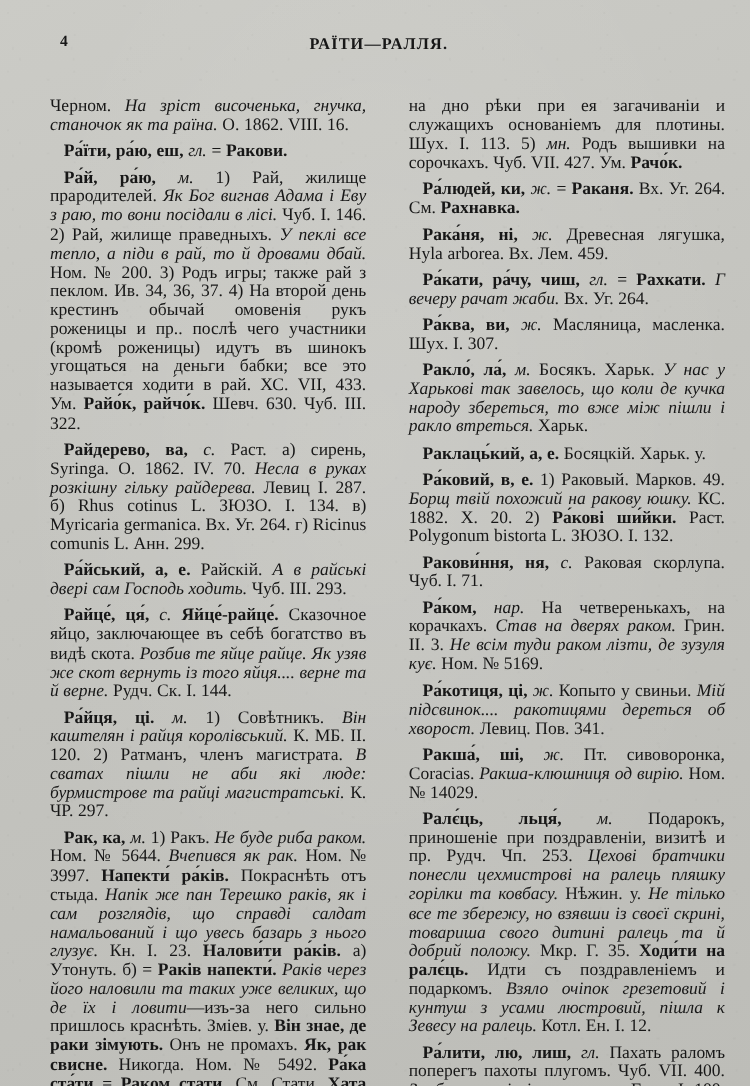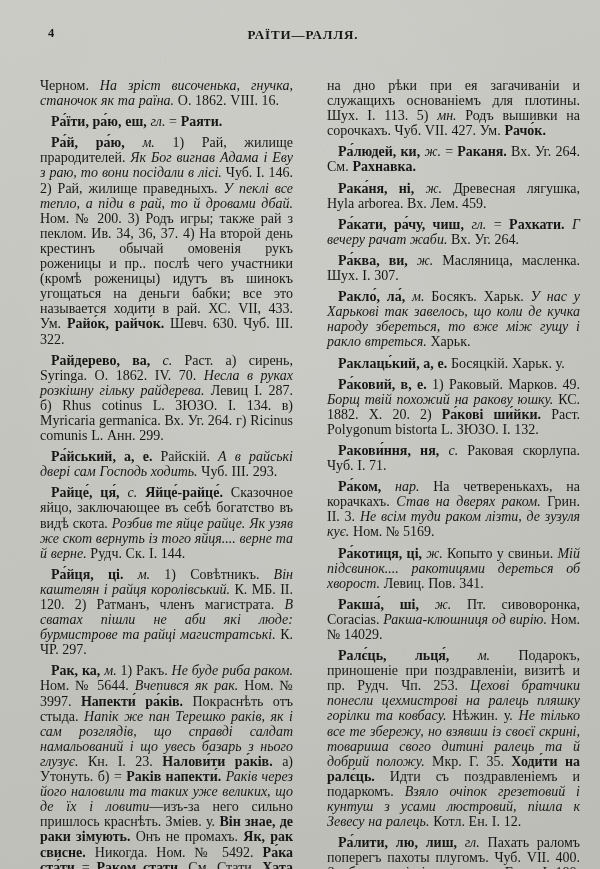--- a/index.html
+++ b/index.html
@@ -96,35 +96,35 @@
 <div class="page">
 
   <div class="runhead">
     <div class="folio">4</div>
     <div class="runtitle">РАЇТИ—РАЛЛЯ.</div>
   </div>
 
   <div class="columns">
     <div class="col" id="col-left">
         <p class="para cont">Черном. <i>На зріст височенька, гнучка, станочок як та раїна.</i> О. 1862. VIII. 16.</p>
-        <p class="para indent"><b>Ра́їти, ра́ю, еш,</b> <i>гл.</i> = <b>Раяти.</b></p>
+        <p class="para indent"><b>Ра́їти, ра́ю, еш,</b> <i>гл.</i> = <b>Ракови.</b></p>
         <p class="para indent"><b>Ра́й, ра́ю,</b> <i>м.</i> 1) Рай, жилище прародителей. <i>Як Бог вигнав Адама і Еву з раю, то вони посідали в лісі.</i> Чуб. I. 146. 2) Рай, жилище праведныхъ. <i>У пеклі все тепло, а піди в рай, то й дровами дбай.</i> Ном. № 200. 3) Родъ игры; также рай з пеклом. Ив. 34, 36, 37. 4) На второй день крестинъ обычай омовенія рукъ роженицы и пр.. послѣ чего участники (кромѣ роженицы) идутъ въ шинокъ угощаться на деньги бабки; все это называется ходи́ти в рай. ХС. VII, 433. Ум. <b>Райо́к, райчо́к.</b> Шевч. 630. Чуб. III. 322.</p>
         <p class="para indent"><b>Райдерево, ва,</b> <i>с.</i> Раст. а) сирень, Syringa. О. 1862. IV. 70. <i>Несла в руках розкішну гільку райдерева.</i> Левиц I. 287. б) Rhus cotinus L. ЗЮЗО. I. 134. в) Myricaria germanica. Вх. Уг. 264. г) Ricinus comunis L. Анн. 299.</p>
         <p class="para indent"><b>Ра́йський, а, е.</b> Райскій. <i>А в райські двері сам Господь ходить.</i> Чуб. III. 293.</p>
         <p class="para indent"><b>Райце́, ця́,</b> <i>с.</i> <b>Яйце́-райце́.</b> Сказочное яйцо, заключающее въ себѣ богатство въ видѣ скота. <i>Розбив те яйце райце. Як узяв же скот вернуть із того яйця.... верне та й верне.</i> Рудч. Ск. I. 144.</p>
         <p class="para indent"><b>Ра́йця, ці.</b> <i>м.</i> 1) Совѣтникъ. <i>Він каштелян і райця королівський.</i> К. МБ. II. 120. 2) Ратманъ, членъ магистрата. <i>В сватах пішли не аби які люде: бурмистрове та райці магистратські.</i> К. ЧР. 297.</p>
         <p class="para indent"><b>Рак, ка,</b> <i>м.</i> 1) Ракъ. <i>Не буде риба раком.</i> Ном. № 5644. <i>Вчепився як рак.</i> Ном. № 3997. <b>Напекти́ ра́ків.</b> Покраснѣть отъ стыда. <i>Напік же пан Терешко раків, як і сам розглядів, що справді салдат намальований і що увесь базарь з нього глузує.</i> Кн. I. 23. <b>Налови́ти ра́ків.</b> а) Утонуть. б) = <b>Раків напекти́.</b> <i>Раків через його наловили та таких уже великих, що де їх і ловити</i>—изъ-за него сильно пришлось краснѣть. Зміев. у. <b>Він знае, де раки зімують.</b> Онъ не промахъ. <b>Як, рак свисне.</b> Никогда. Ном. № 5492. <b>Ра́ка ста́ти</b> = <b>Раком стати.</b> См. Стати. <b>Хата рака стала</b>—развалилась, раскарячилась. Г. Барв. 371. 2) Насѣк. = <b>Раглик.</b> Вх. Пч. I. 6. 3) Родъ желѣзной подковы съ 4-мя зубцами, подвязываемой подъ подошву, что бы не скользить по льду и пр. Шух. I. 176. 4) Бревно съ ножками, родъ козелъ, ставящихся</p>
       </div>
     <div class="col" id="col-right">
         <p class="para cont">на дно рѣки при ея загачиваніи и служащихъ основаніемъ для плотины. Шух. I. 113. 5) <i>мн.</i> Родъ вышивки на сорочкахъ. Чуб. VII. 427. Ум. <b>Рачо́к.</b></p>
         <p class="para indent"><b>Ра́людей, ки,</b> <i>ж.</i> = <b>Раканя.</b> Вх. Уг. 264. См. <b>Рахнавка.</b></p>
         <p class="para indent"><b>Рака́ня, ні,</b> <i>ж.</i> Древесная лягушка, Hyla arborea. Вх. Лем. 459.</p>
         <p class="para indent"><b>Ра́кати, ра́чу, чиш,</b> <i>гл.</i> = <b>Рахкати.</b> <i>Г вечеру рачат жаби.</i> Вх. Уг. 264.</p>
         <p class="para indent"><b>Ра́ква, ви,</b> <i>ж.</i> Масляница, масленка. Шух. I. 307.</p>
-        <p class="para indent"><b>Ракло́, ла́,</b> <i>м.</i> Босякъ. Харьк. <i>У нас у Харькові так завелось, що коли де кучка народу збереться, то вже між гущу і ракло втреться.</i> Харьк.</p>
+        <p class="para indent"><b>Ракло́, ла́,</b> <i>м.</i> Босякъ. Харьк. <i>У нас у Харькові так завелось, що коли де кучка народу збереться, то вже між пішли і ракло втреться.</i> Харьк.</p>
         <p class="para indent"><b>Раклаць́кий, а, е.</b> Босяцкій. Харьк. у.</p>
         <p class="para indent"><b>Ра́ковий, в, е.</b> 1) Раковый. Марков. 49. <i>Борщ твій похожий на ракову юшку.</i> КС. 1882. X. 20. 2) <b>Ра́кові ши́йки.</b> Раст. Polygonum bistorta L. ЗЮЗО. I. 132.</p>
         <p class="para indent"><b>Ракови́ння, ня,</b> <i>с.</i> Раковая скорлупа. Чуб. I. 71.</p>
         <p class="para indent"><b>Ра́ком,</b> <i>нар.</i> На четверенькахъ, на корачкахъ. <i>Став на дверях раком.</i> Грин. II. 3. <i>Не всім туди раком лізти, де зузуля кує.</i> Ном. № 5169.</p>
         <p class="para indent"><b>Ра́котиця, ці,</b> <i>ж.</i> Копыто у свиньи. <i>Мій підсвинок.... ракотицями дереться об хворост.</i> Левиц. Пов. 341.</p>
         <p class="para indent"><b>Ракша́, ші,</b> <i>ж.</i> Пт. сивоворонка, Coracias. <i>Ракша-клюшниця од вирію.</i> Ном. № 14029.</p>
         <p class="para indent"><b>Ралє́ць, льця́,</b> <i>м.</i> Подарокъ, приношеніе при поздравленіи, визитѣ и пр. Рудч. Чп. 253. <i>Цехові братчики понесли цехмистрові на ралець пляшку горілки та ковбасу.</i> Нѣжин. у. <i>Не тілько все те збережу, но взявши із своєї скрині, товариша свого дитині ралець та й добрий положу.</i> Мкр. Г. 35. <b>Ходи́ти на ралє́ць.</b> Идти съ поздравленіемъ и подаркомъ. <i>Взяло очіпок грезетовий і кунтуш з усами люстровий, пішла к Зевесу на ралець.</i> Котл. Ен. I. 12.</p>
         <p class="para indent"><b>Ра́лити, лю, лиш,</b> <i>гл.</i> Пахать раломъ поперегъ пахоты плугомъ. Чуб. VII. 400. <i>Зробив рало і нітов ралить.</i> Грин. I. 188. <i>Василь спає в людей багачів орати, ралити, сіяти.</i> Левиц. I. 24.</p>
         <p class="para indent"><b>Ралля́, ля́,</b> <i>с.</i> Паханье раломъ. <i>Ой іде</i></p>
       </div>

